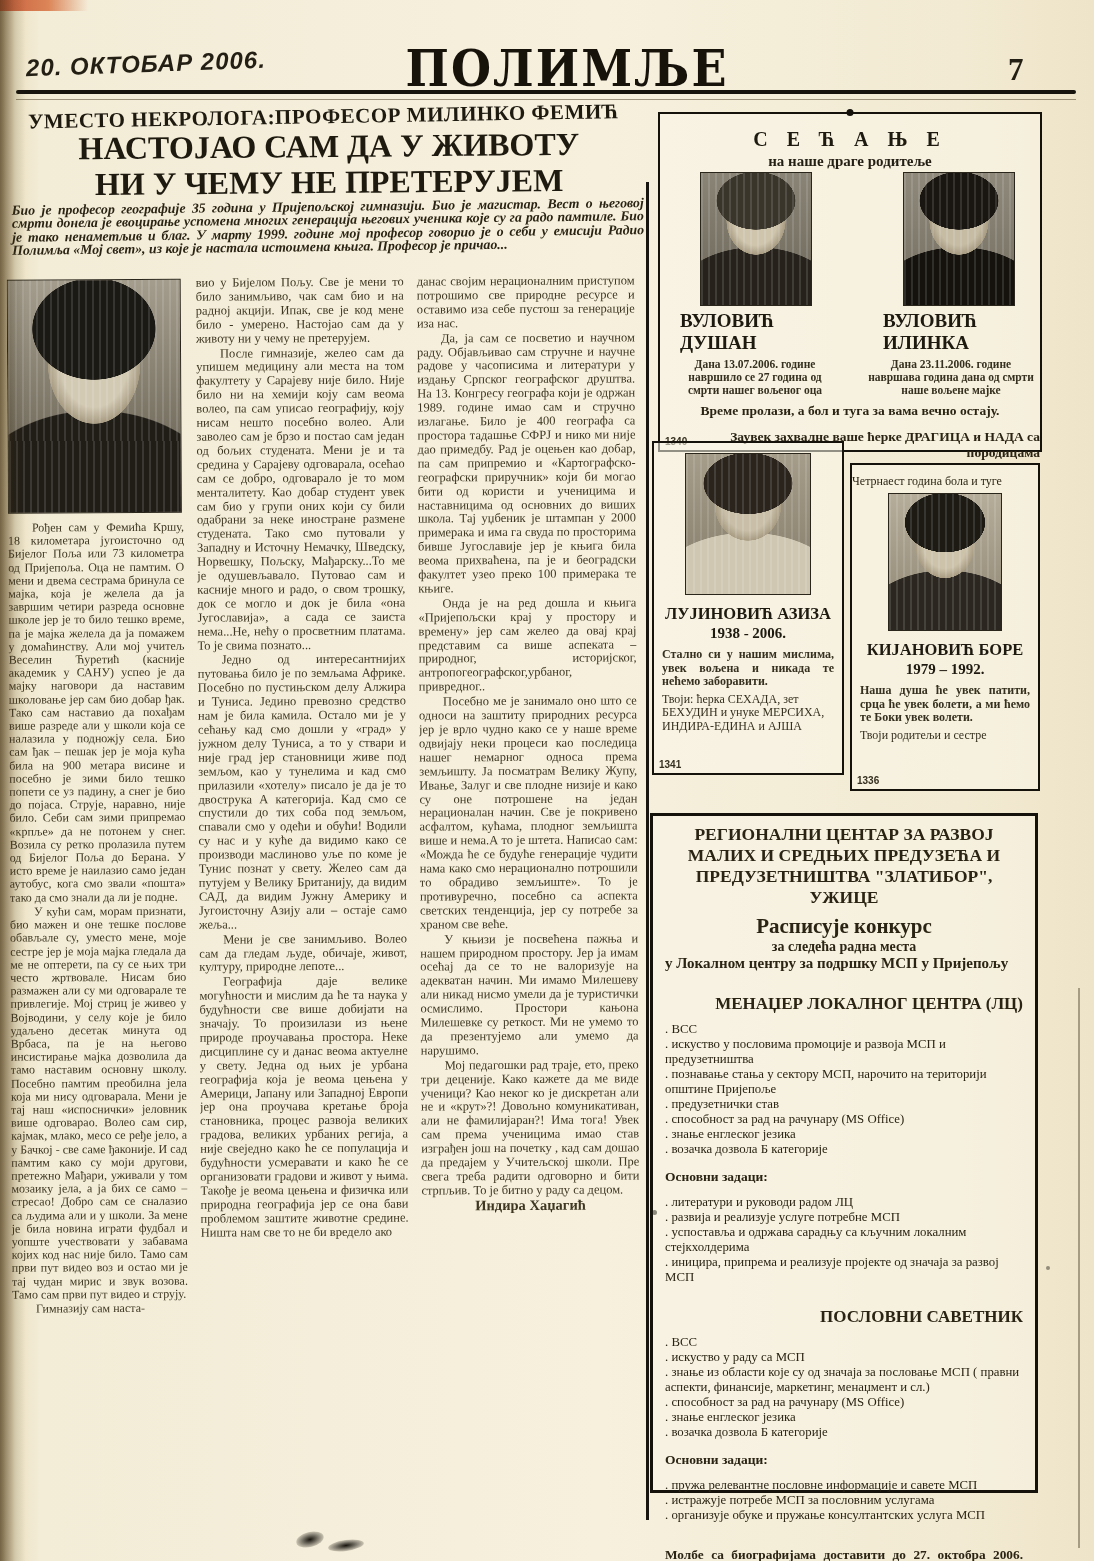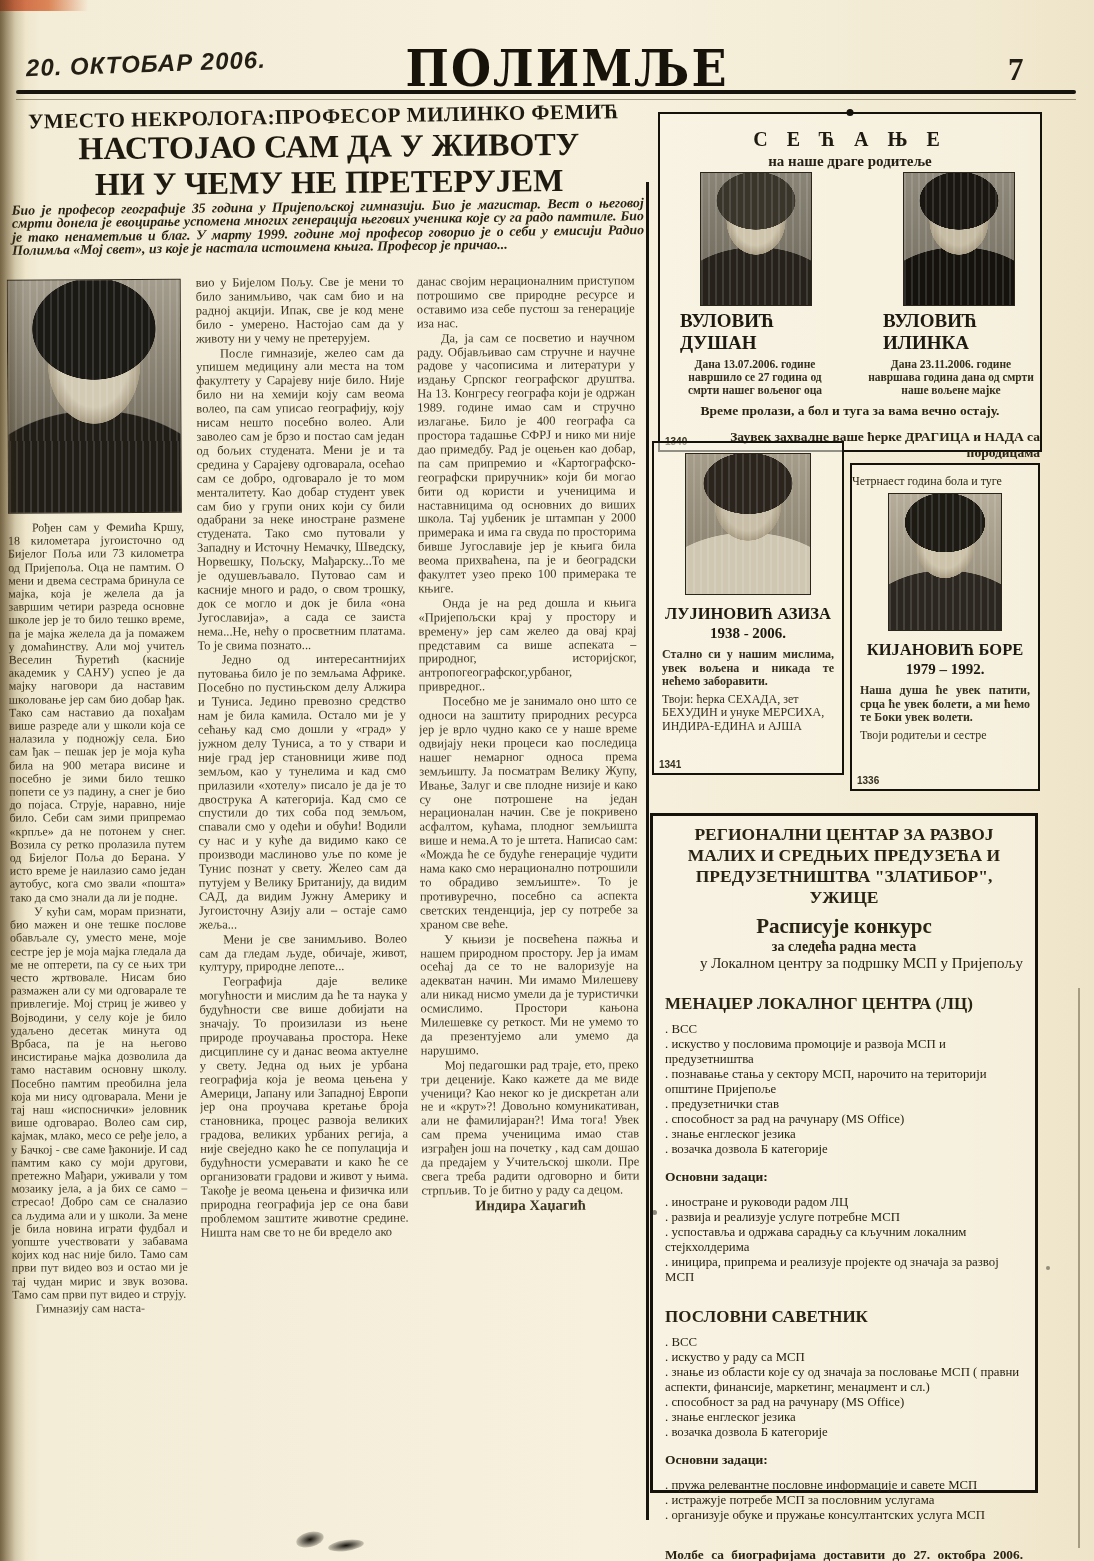--- a/index.html
+++ b/index.html
@@ -102,22 +102,22 @@
   .obit-years{text-align:center;font-weight:700;font-size:15px;color:#1e1a10;margin-top:2px;}
   .obit-text{font-weight:700;font-size:12px;line-height:13.5px;text-align:justify;color:#35301f;margin:6px 8px 0 8px;}
   .obit-sig{font-weight:400;font-size:12px;line-height:13.5px;text-align:left;color:#35301f;margin:4px 8px 0 8px;}
 
   
   .ad-box{position:absolute;left:650px;top:813px;width:388px;height:680px;border:3px solid #15120c;
     background:rgba(250,246,233,.5);padding:8px 12px;box-sizing:border-box;color:#2b2414;}
   .ad-title{text-align:center;font-weight:700;font-size:17.5px;line-height:21px;}
   .ad-sub1{text-align:center;font-weight:700;font-size:21px;margin-top:6px;}
   .ad-sub2{text-align:center;font-weight:700;font-size:14px;line-height:16px;}
-  .ad-sub3{text-align:right;font-weight:400;font-size:15px;line-height:17px;}
-  .ad-job{text-align:left;font-weight:700;font-size:17px;margin-top:22px;margin-bottom:8px;}
+  .ad-sub3{text-align:left;font-weight:700;font-size:15px;line-height:17px;}
+  .ad-job{text-align:right;font-weight:700;font-size:17px;margin-top:22px;margin-bottom:8px;}
   .ad-list p{margin:0;font-weight:400;font-size:12.8px;line-height:15px;text-indent:0;}
   .ad-label{font-weight:700;font-size:13.5px;margin:12px 0 10px 0;}
   .ad-footer{font-weight:700;font-size:13.3px;line-height:15.5px;margin-top:24px;text-align:justify;}
 
   .smudge{position:absolute;background:radial-gradient(#17140e,rgba(23,20,14,.2) 70%,transparent);border-radius:50%;}
 </style>
 </head>
 <body>
 
 <div class="page">
@@ -218,21 +218,21 @@
         <p>. ВСС</p>
         <p>. искуство у пословима промоције и развоја МСП и предузетништва</p>
         <p>. познавање стања у сектору МСП, нарочито на територији општине  Пријепоље</p>
         <p>. предузетнички став</p>
         <p>. способност за рад на  рачунару (MS Office)</p>
         <p>. знање енглеског језика</p>
         <p>. возачка дозвола Б категорије</p>
       </div>
     <div class="ad-label">Основни задаци:</div>
     <div class="ad-list">
-        <p>. иностране и руководи радом ЛЦ</p>
+        <p>. литератури и руководи радом ЛЦ</p>
         <p>. развија и реализује услуге потребне МСП</p>
         <p>. успоставља и одржава сарадњу са кључним локалним стејкхолдерима</p>
         <p>. иницира, припрема и реализује пројекте од значаја за развој МСП</p>
       </div>
     <div class="ad-job">ПОСЛОВНИ САВЕТНИК</div>
     <div class="ad-list">
         <p>. ВСС</p>
         <p>. искуство у раду са МСП</p>
         <p>. знање из области које  су од значаја за  пословање МСП ( правни аспекти, финансије, маркетинг, менаџмент и сл.)</p>
         <p>. способност за рад на рачунару (MS Office)</p>

